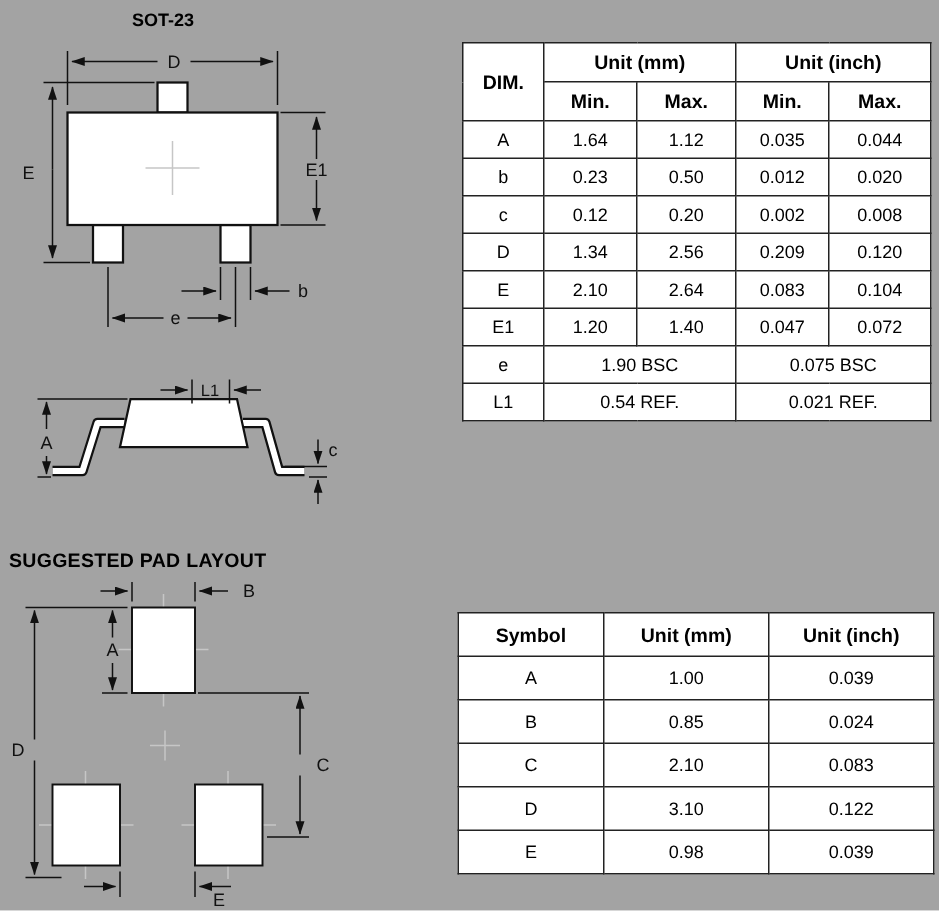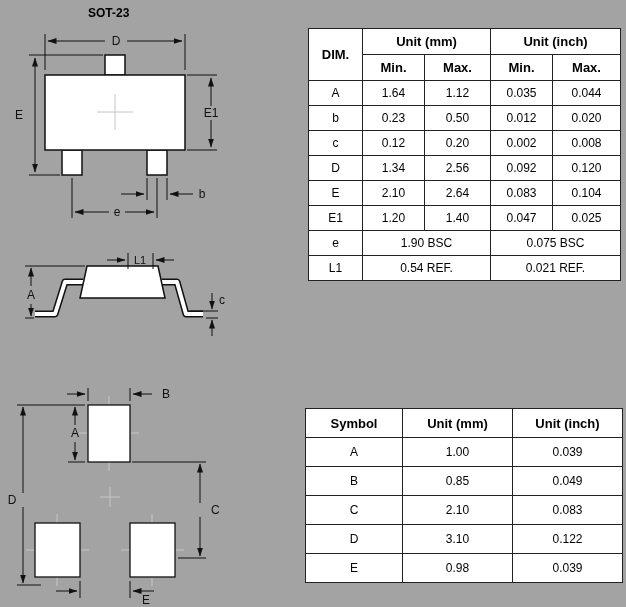--- a/index.html
+++ b/index.html
@@ -103,20 +103,21 @@
       <line x1="185" y1="63" x2="213" y2="63"></line>
       <line x1="201" y1="70" x2="213" y2="70"></line>
       <line x1="207" y1="45" x2="207" y2="61" marker-end="url(#ar2)"></line>
       <line x1="207" y1="88" x2="207" y2="72" marker-end="url(#ar2)"></line>
     </g>
     <text x="26" y="51" text-anchor="middle">A</text>
     <text x="135" y="16" text-anchor="middle" style="font-size:11px">L1</text>
     <text x="217" y="56" text-anchor="middle">c</text>
   </svg>
 
+  <div class="abs pad-title" style="left:6px;top:366px;">SUGGESTED PAD LAYOUT</div>
 
   <svg class="abs" style="left:5px;top:385px;" width="265" height="222" viewBox="0 0 265 222">
     <defs>
       <marker id="ar3" markerWidth="10" markerHeight="10" refX="8.5" refY="3" orient="auto" markerUnits="userSpaceOnUse">
         <path d="M0,0L9,3L0,6Z" fill="#111"></path>
       </marker>
     </defs>
 
     <line class="cross" x1="74" y1="48" x2="134" y2="48"></line>
     <line class="cross" x1="104" y1="11" x2="104" y2="86"></line>
@@ -203,36 +204,36 @@
         <td>c</td>
         <td>0.12</td>
         <td>0.20</td>
         <td>0.002</td>
         <td>0.008</td>
       </tr>
       <tr>
         <td>D</td>
         <td>1.34</td>
         <td>2.56</td>
-        <td>0.092</td>
+        <td>0.209</td>
         <td>0.120</td>
       </tr>
       <tr>
         <td>E</td>
         <td>2.10</td>
         <td>2.64</td>
         <td>0.083</td>
         <td>0.104</td>
       </tr>
       <tr>
         <td>E1</td>
         <td>1.20</td>
         <td>1.40</td>
         <td>0.047</td>
-        <td>0.025</td>
+        <td>0.072</td>
       </tr>
       <tr>
         <td>e</td>
         <td colspan="2">1.90 BSC</td>
         <td colspan="2">0.075 BSC</td>
       </tr>
       <tr>
         <td>L1</td>
         <td colspan="2">0.54 REF.</td>
         <td colspan="2">0.021 REF.</td>
@@ -255,21 +256,21 @@
     </thead>
     <tbody>
       <tr>
         <td>A</td>
         <td>1.00</td>
         <td>0.039</td>
       </tr>
       <tr>
         <td>B</td>
         <td>0.85</td>
-        <td>0.049</td>
+        <td>0.024</td>
       </tr>
       <tr>
         <td>C</td>
         <td>2.10</td>
         <td>0.083</td>
       </tr>
       <tr>
         <td>D</td>
         <td>3.10</td>
         <td>0.122</td>

